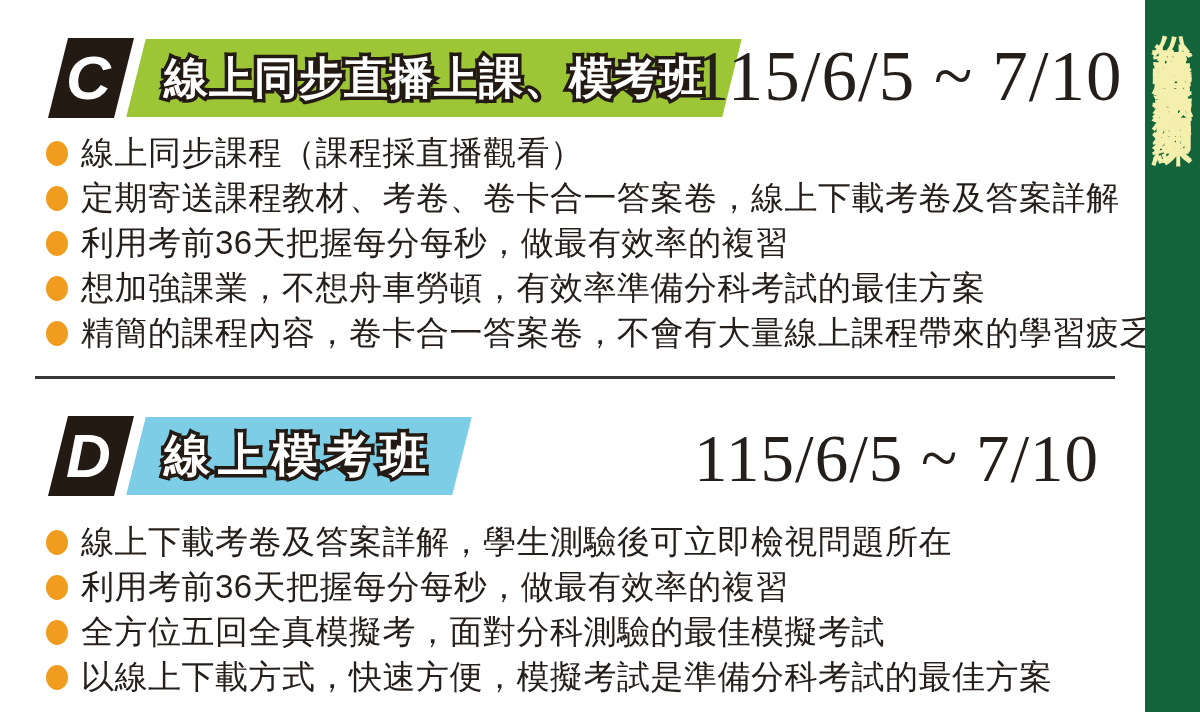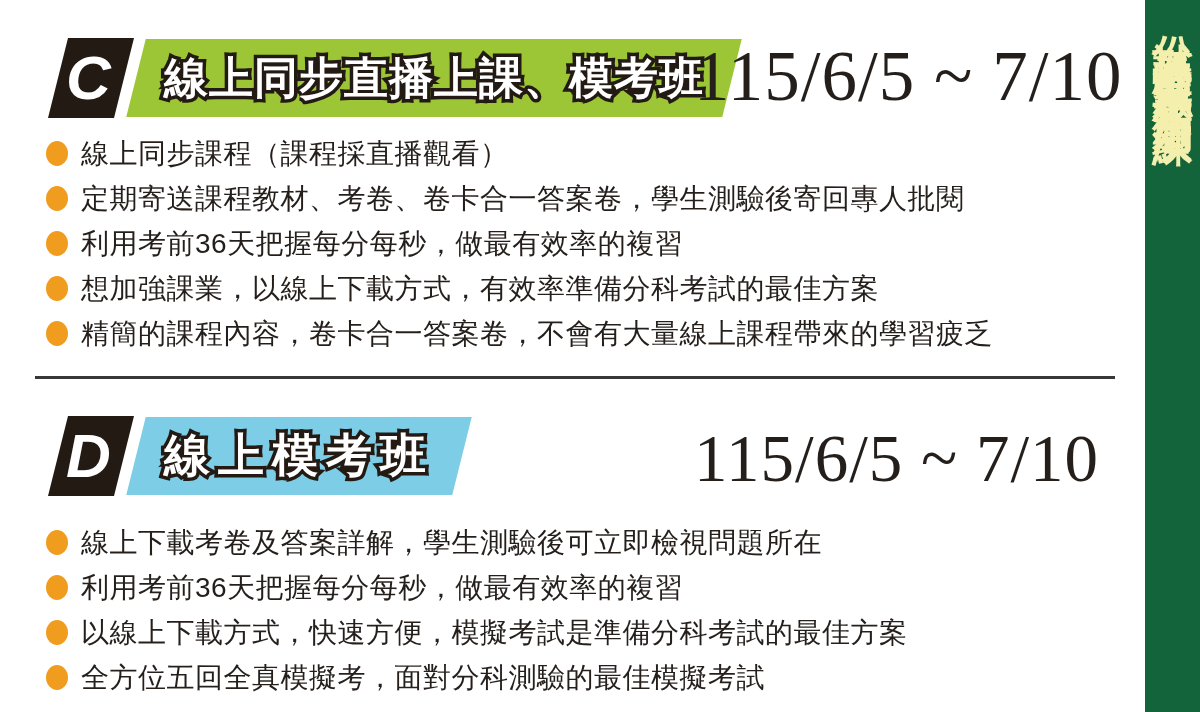--- a/index.html
+++ b/index.html
@@ -78,21 +78,21 @@
     height: 45px;
   }
   .dot {
     flex: 0 0 auto;
     width: 22px; height: 25px;
     border-radius: 50%;
     background: var(--bullet-orange);
     margin-right: 13px;
   }
   .bullet-text {
-    font-size: 28px;
+    font-size: 33px;
     color: var(--ink);
     letter-spacing: 0.5px;
     white-space: nowrap;
   }
 
   
   .divider {
     position: absolute; left: 35px; top: 376px;
     width: 1080px; height: 3px;
     background: #3a3836;
@@ -133,31 +133,31 @@
 
   <ul class="bullets" id="bullets-c">
 
       <li class="bullet">
         <span class="dot"></span>
         <span class="bullet-text">線上同步課程（課程採直播觀看）</span>
       </li>
 
       <li class="bullet">
         <span class="dot"></span>
-        <span class="bullet-text">定期寄送課程教材、考卷、卷卡合一答案卷，學生測驗後寄回專人批閱</span>
+        <span class="bullet-text">定期寄送課程教材、考卷、卷卡合一答案卷，線上下載考卷及答案詳解</span>
       </li>
 
       <li class="bullet">
         <span class="dot"></span>
         <span class="bullet-text">利用考前36天把握每分每秒，做最有效率的複習</span>
       </li>
 
       <li class="bullet">
         <span class="dot"></span>
-        <span class="bullet-text">想加強課業，以線上下載方式，有效率準備分科考試的最佳方案</span>
+        <span class="bullet-text">想加強課業，不想舟車勞頓，有效率準備分科考試的最佳方案</span>
       </li>
 
       <li class="bullet">
         <span class="dot"></span>
         <span class="bullet-text">精簡的課程內容，卷卡合一答案卷，不會有大量線上課程帶來的學習疲乏</span>
       </li>
     </ul>
 
   <div class="divider"></div>
 
@@ -178,26 +178,26 @@
         <span class="bullet-text">線上下載考卷及答案詳解，學生測驗後可立即檢視問題所在</span>
       </li>
 
       <li class="bullet">
         <span class="dot"></span>
         <span class="bullet-text">利用考前36天把握每分每秒，做最有效率的複習</span>
       </li>
 
       <li class="bullet">
         <span class="dot"></span>
+        <span class="bullet-text">全方位五回全真模擬考，面對分科測驗的最佳模擬考試</span>
+      </li>
+
+      <li class="bullet">
+        <span class="dot"></span>
         <span class="bullet-text">以線上下載方式，快速方便，模擬考試是準備分科考試的最佳方案</span>
-      </li>
-
-      <li class="bullet">
-        <span class="dot"></span>
-        <span class="bullet-text">全方位五回全真模擬考，面對分科測驗的最佳模擬考試</span>
       </li>
     </ul>
 
   <aside class="sidebar">
     <div class="sidebar-text">份試卷的權威考題秘笈衝刺演練！</div>
   </aside>
 
 </div>
 
 </body></html>

